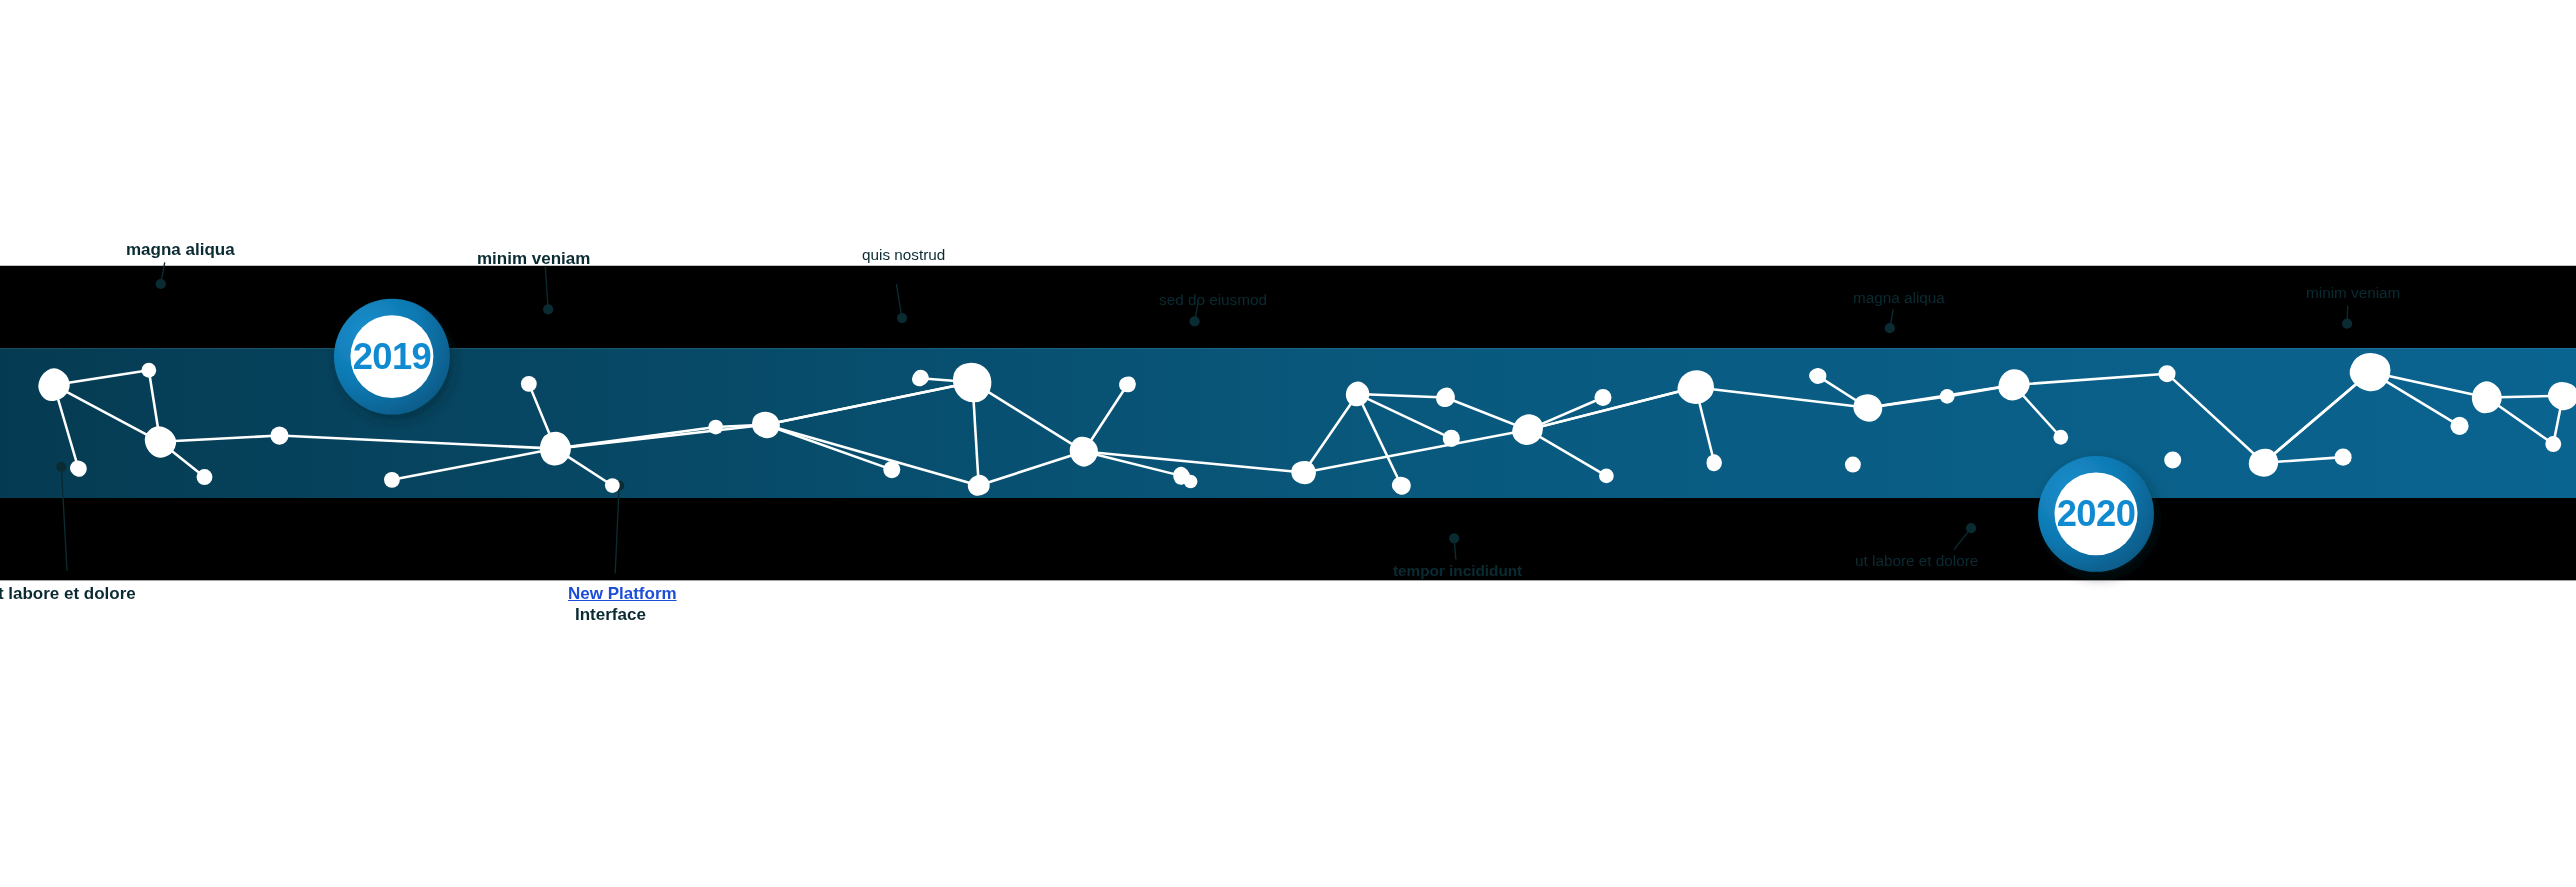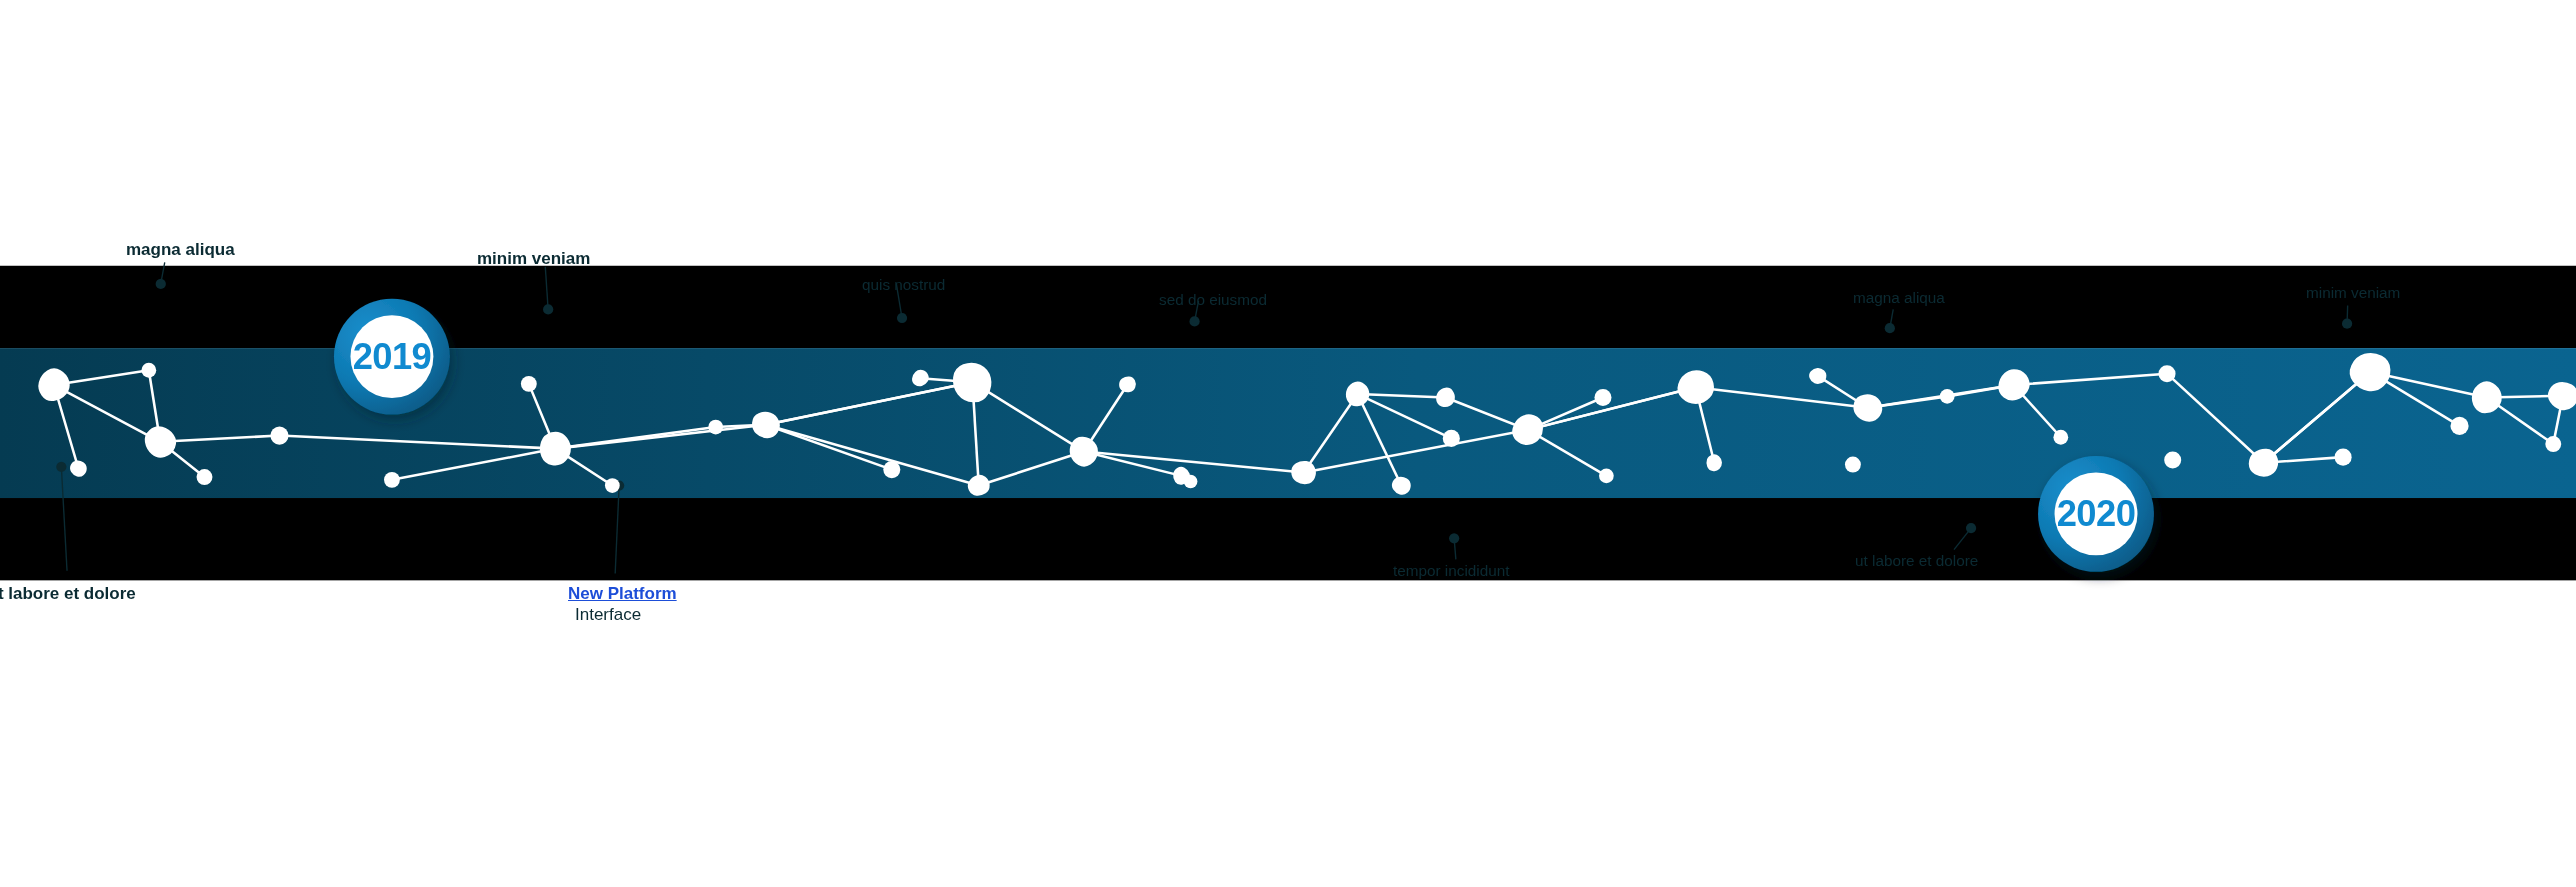--- a/index.html
+++ b/index.html
@@ -180,24 +180,24 @@
           <circle cx="3690" cy="905" r="102" fill="url(#ringGrad20)" filter="url(#bubbleShadow)"></circle>
           <circle cx="3690" cy="905" r="73" fill="#ffffff"></circle>
           <text x="3690" y="905" text-anchor="middle" dominant-baseline="central" fill="#108ad0" font-family="&quot;Liberation Sans&quot;, sans-serif" font-weight="bold" font-size="64" letter-spacing="-1">2020</text>
         </g>
       </g>
   </svg>
 
   <div id="label-layer">
       <div class="lbl lbl-bold" style="left: 126px; top: 241px; font-size: 17px; font-weight: 700; color: rgb(11, 43, 51);">magna aliqua</div>
       <div class="lbl lbl-bold" style="left: 477px; top: 250px; font-size: 17px; font-weight: 700; color: rgb(11, 43, 51);">minim veniam</div>
-      <div class="lbl lbl-light" style="left: 862px; top: 276px; font-size: 15.3px; font-weight: 400; color: rgb(11, 43, 51);">quis nostrud</div>
+      <div class="lbl lbl-light" style="left: 862px; top: 246px; font-size: 15.3px; font-weight: 400; color: rgb(11, 43, 51);">quis nostrud</div>
       <div class="lbl lbl-light" style="left: 1159px; top: 279px; font-size: 15.3px; font-weight: 400; color: rgb(11, 43, 51); margin-top: 12px;">sed do eiusmod</div>
       <div class="lbl lbl-light" style="left: 1853px; top: 289px; font-size: 15.3px; font-weight: 400; color: rgb(11, 43, 51);">magna aliqua</div>
       <div class="lbl lbl-light" style="left: 2306px; top: 284px; font-size: 15.3px; font-weight: 400; color: rgb(11, 43, 51);">minim veniam</div>
-      <div class="lbl lbl-light" style="left: 1393px; top: 562px; font-size: 15.3px; font-weight: 400; color: rgb(11, 43, 51);">tempor incididunt</div>
+      <div class="lbl lbl-light" style="left: 1393px; top: 562px; font-size: 15.3px; font-weight: 700; color: rgb(11, 43, 51);">tempor incididunt</div>
       <div class="lbl lbl-light" style="left: 1855px; top: 552px; font-size: 15.3px; font-weight: 400; color: rgb(11, 43, 51);">ut labore et dolore</div>
       <div class="lbl lbl-bold" style="left: -12.5px; top: 585px; font-size: 17px; font-weight: 700; color: rgb(11, 43, 51);">ut labore et dolore</div>
       <div class="lbl lbl-bold" style="left: 568px; top: 585px; font-size: 17px; font-weight: 700; color: #1d4ed8; text-decoration: underline;">New Platform</div>
-      <div class="lbl lbl-bold" style="left: 575px; top: 606px; font-size: 17px; font-weight: 400; color: rgb(11, 43, 51);">Interface</div>
+      <div class="lbl lbl-bold" style="left: 575px; top: 606px; font-size: 17px; font-weight: 700; color: rgb(11, 43, 51);">Interface</div>
     </div>
 </div>
 
 
 </body></html>

